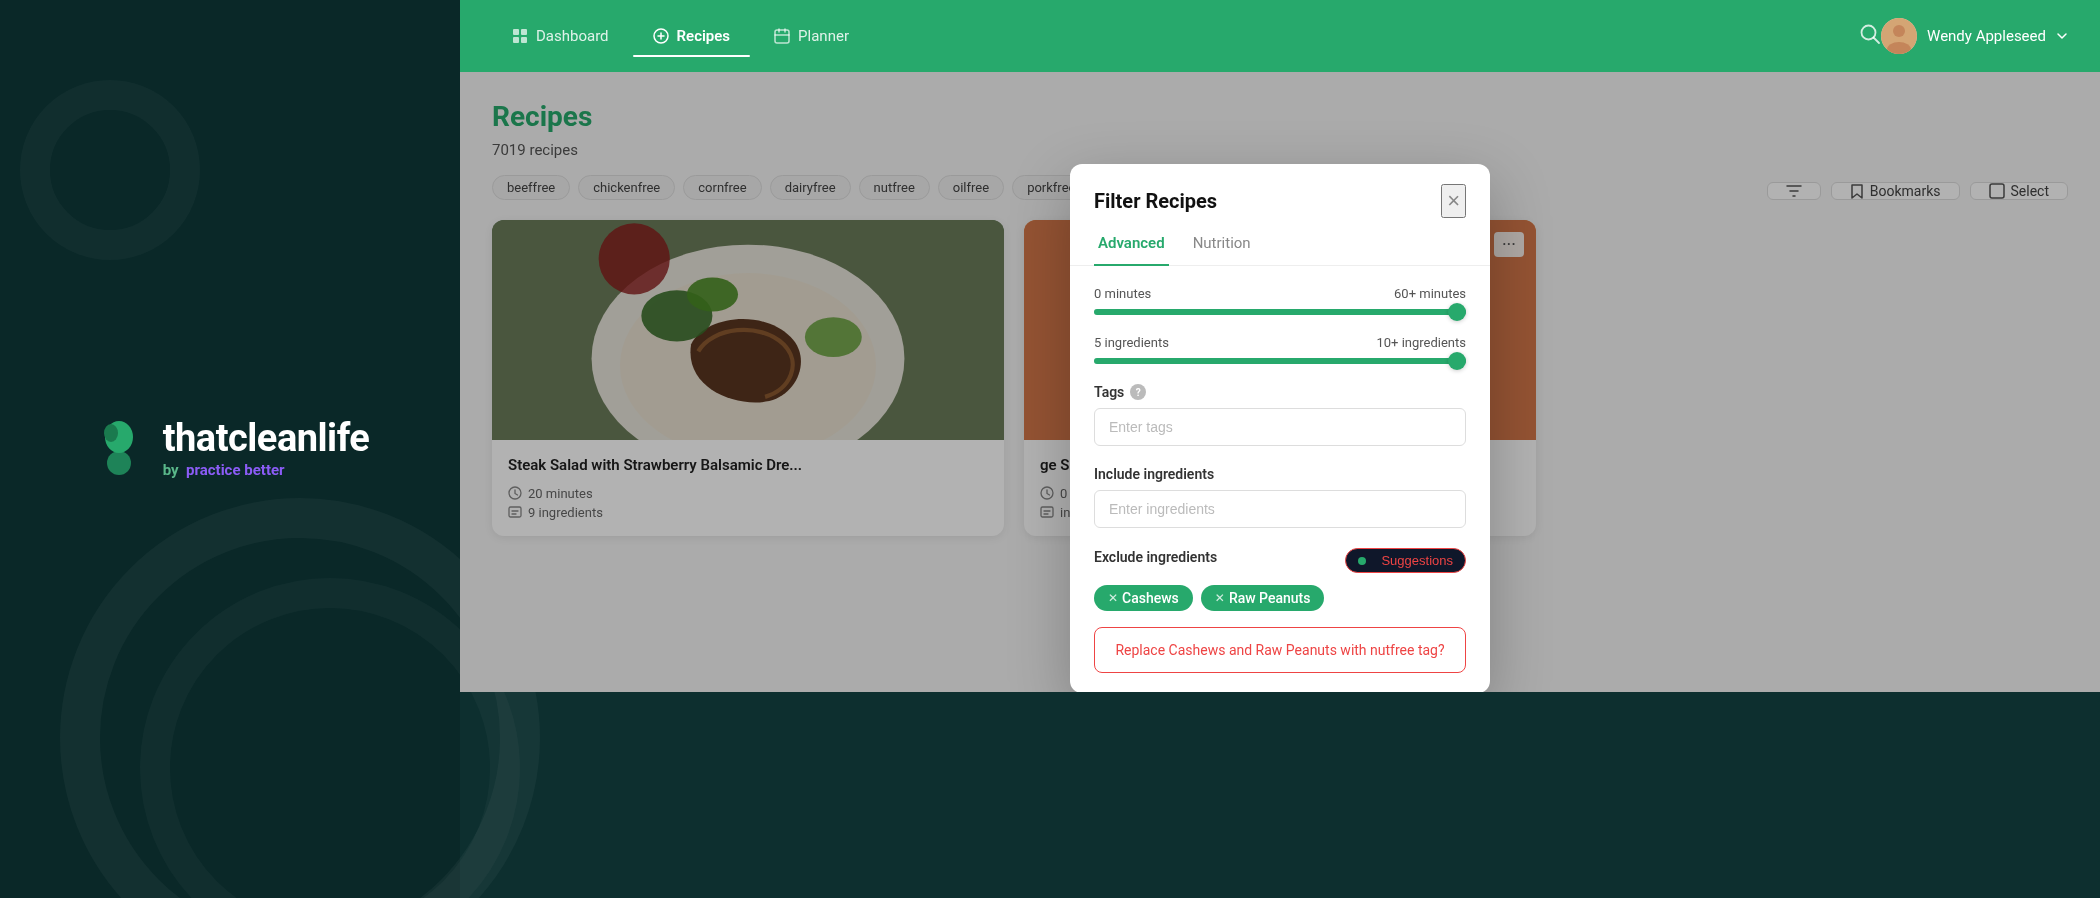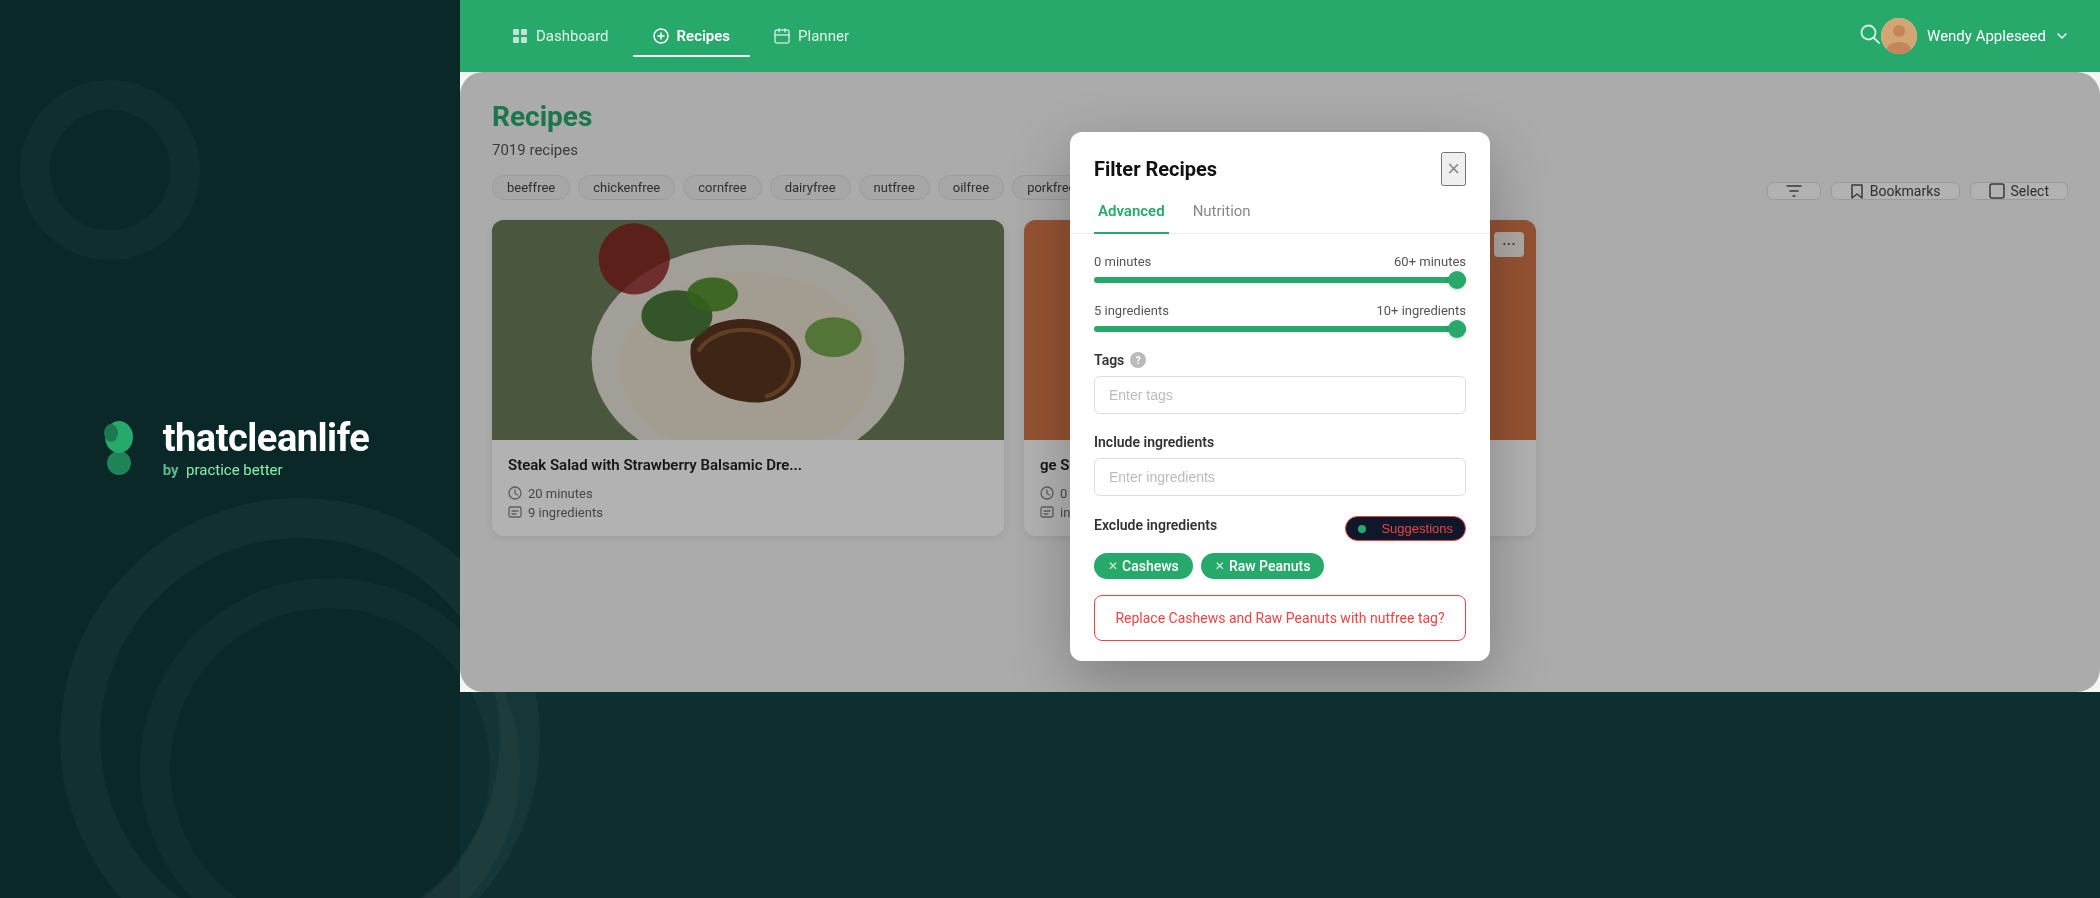--- a/index.html
+++ b/index.html
@@ -244,22 +244,21 @@
 
     
     .modal-overlay {
       position: absolute;
       top: 0; left: 0; right: 0; bottom: 0;
       background: rgba(0,0,0,0.3);
       z-index: 100;
       display: flex;
       align-items: flex-start;
       justify-content: center;
-      padding-top: 60px;
-      border-radius: 23px;
+      padding-top: 92px;
     }
 
     .filter-modal {
       background: white;
       border-radius: 12px;
       width: 420px;
       max-height: 760px;
       overflow: auto;
       box-shadow: 0 20px 60px rgba(0,0,0,0.25);
       position: relative;
@@ -493,21 +492,21 @@
   <div class="brand-logo">
     <svg class="brand-icon" viewBox="0 0 56 56">
       <ellipse cx="28" cy="16" rx="14" ry="16" fill="#27a96c"></ellipse>
       <ellipse cx="20" cy="12" rx="7" ry="9" fill="#1a7a4e"></ellipse>
       <circle cx="28" cy="42" r="12" fill="#27a96c" opacity="0.7"></circle>
     </svg>
     <div class="brand-text">
       <span class="brand-name">thatcleanlife</span>
       <span class="brand-sub">
         <span>by</span>
-        &nbsp;<span style="font-weight:400;color:#86efac;">practice better</span>
+        &nbsp;<span style="font-weight:700;color:#8b5cf6;">practice better</span>
       </span>
     </div>
   </div>
 </div>
 
 <div class="app-area">
 
   <div class="top-nav">
     <div class="nav-tabs">
       <div class="nav-tab">

